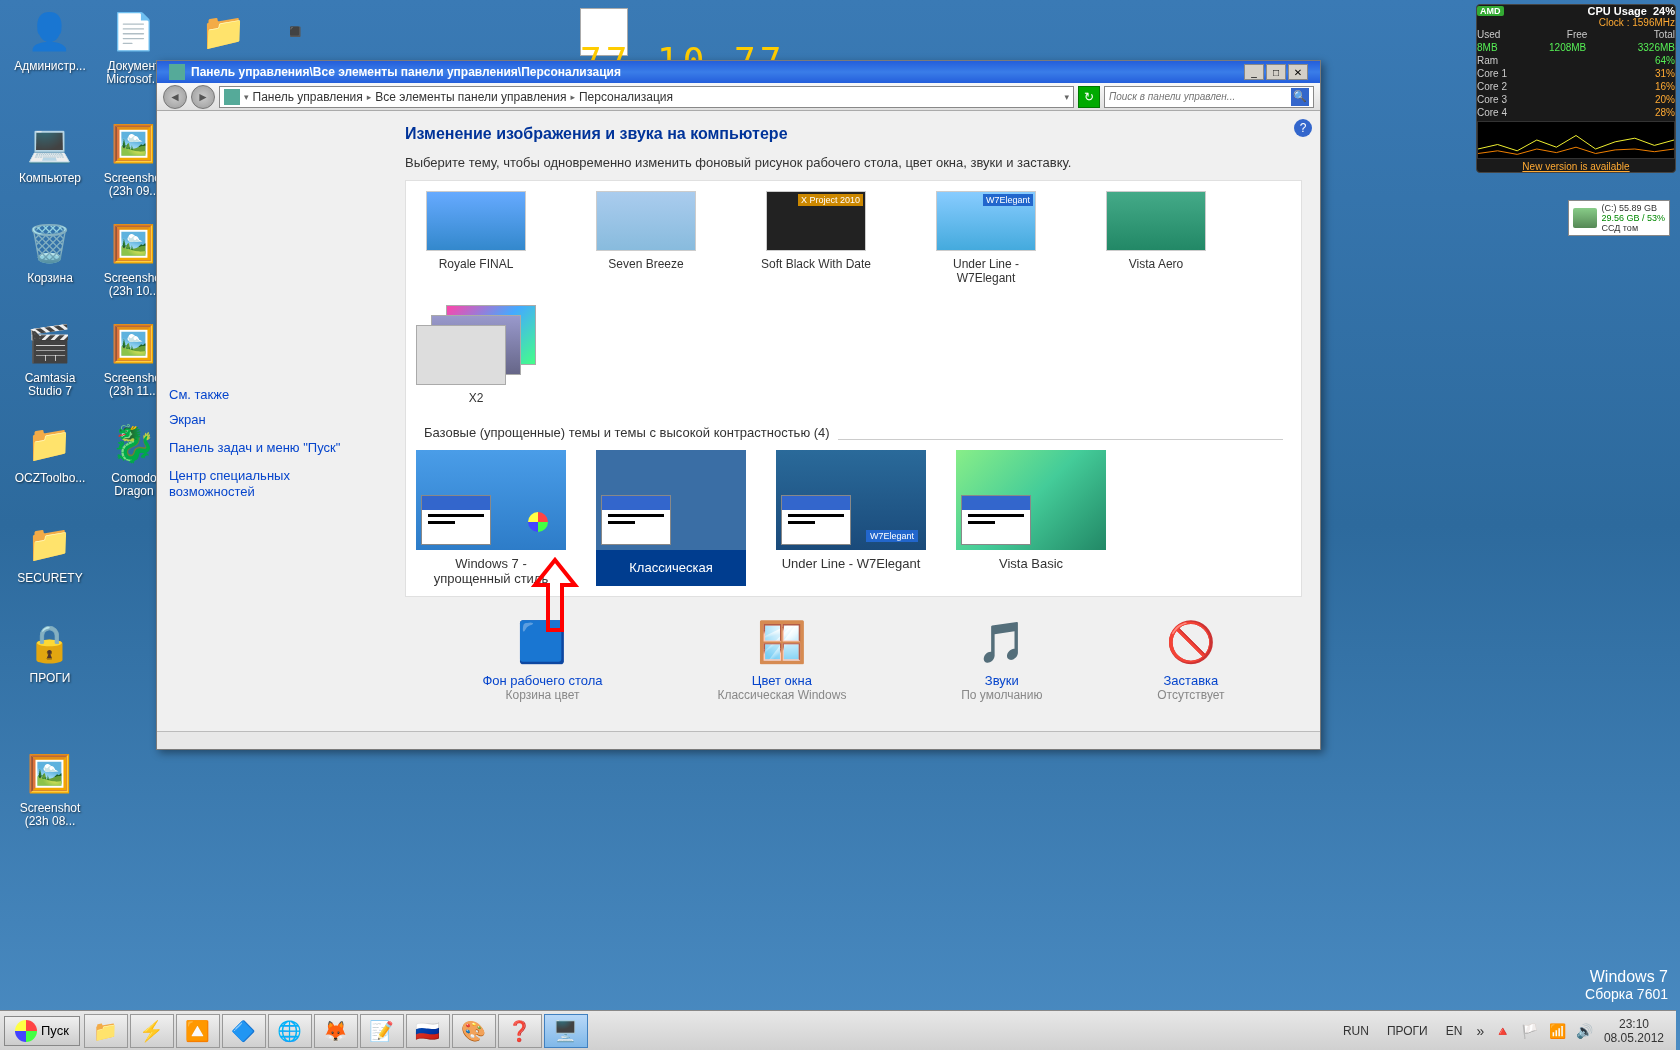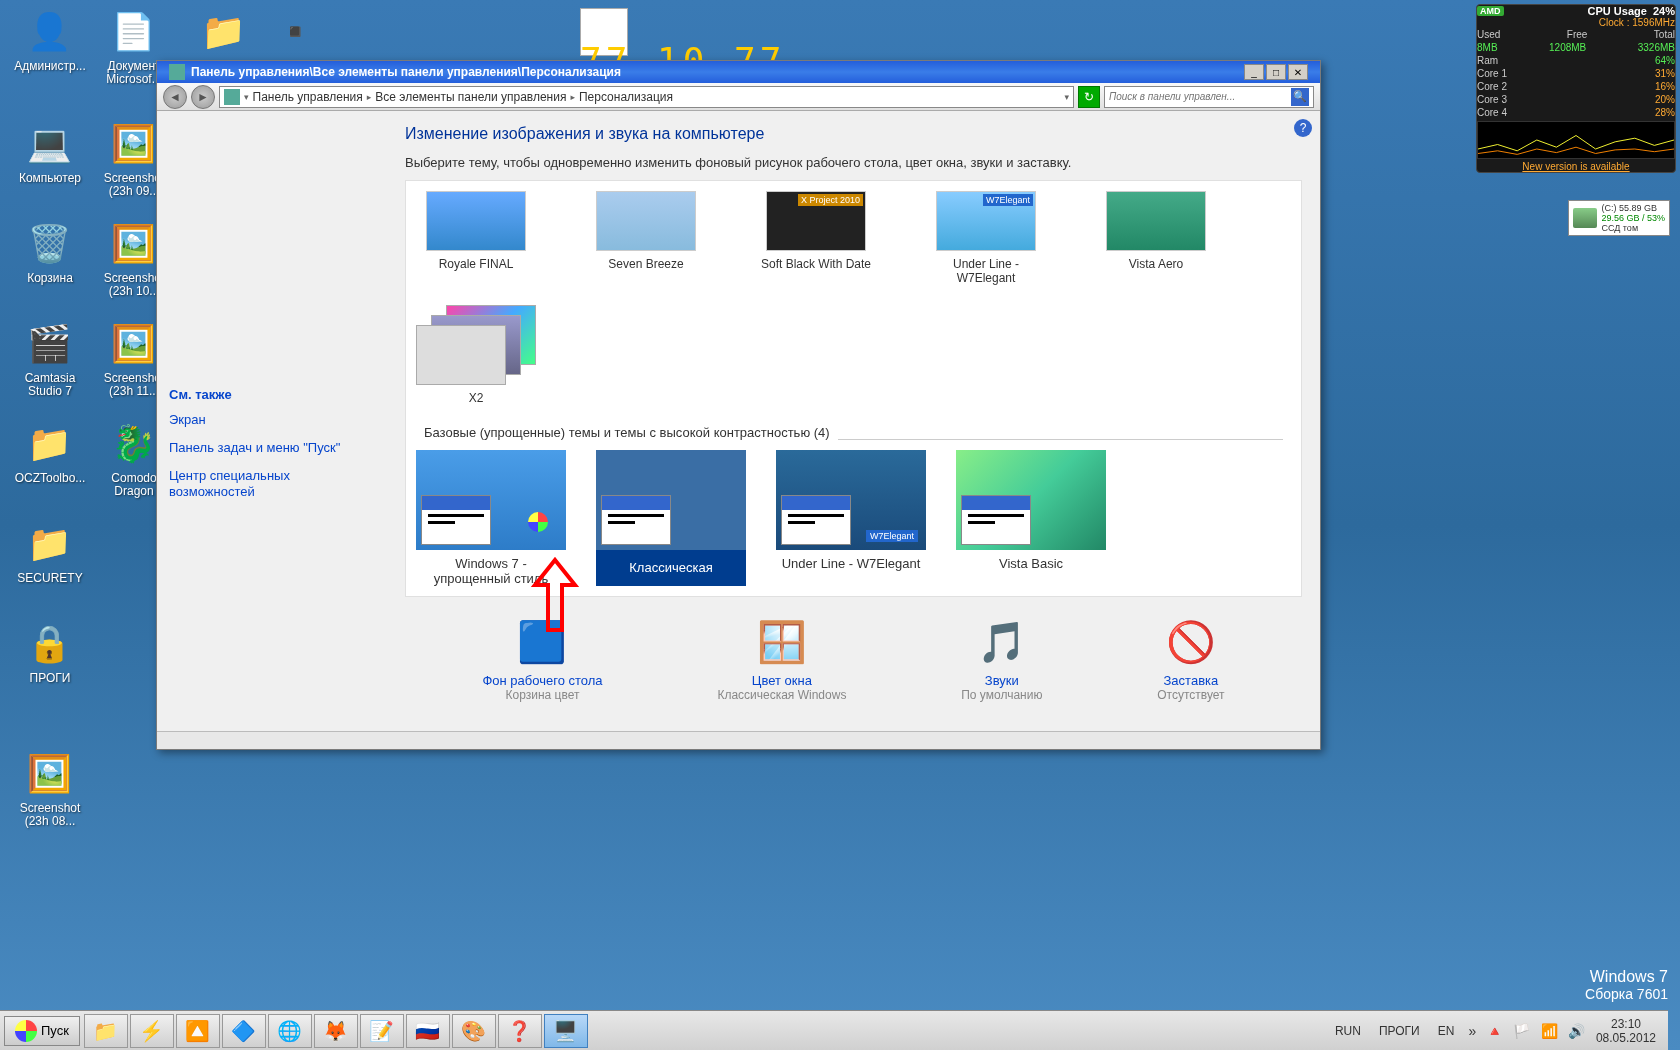--- a/index.html
+++ b/index.html
@@ -41,24 +41,24 @@
 .addrbar .seg{color:#333;}
 .addrbar .arrow{color:#666;font-size:9px;}
 .refresh{width:22px;height:22px;background:#0a0;border:1px solid #070;color:#fff;display:flex;align-items:center;justify-content:center;font-size:12px;}
 .searchbox{width:210px;height:22px;background:#fff;border:1px solid #888;display:flex;align-items:center;padding:0 4px;}
 .searchbox input{border:none;flex:1;font-size:10px;font-style:italic;color:#be185d;outline:none;}
 .searchbox .sicon{width:18px;height:18px;background:#36c;color:#fff;display:flex;align-items:center;justify-content:center;font-size:11px;}
 
 .body{display:flex;height:calc(100% - 50px);}
 .sidebar{width:230px;padding:16px 12px;font-size:13px;}
 .sidebar a{color:#0645cc;text-decoration:none;display:block;margin-bottom:12px;line-height:16px;}
-.sidebar .seealso{color:#0645cc;font-weight:bold;margin-top:260px;margin-bottom:10px;}
+.sidebar .seealso{color:#0645cc;font-weight:normal;margin-top:260px;margin-bottom:10px;}
 
 .main{flex:1;padding:14px 18px;position:relative;overflow:hidden;}
-.main h2{font-size:16px;color:#003399;font-weight:normal;margin-bottom:12px;}
+.main h2{font-size:16px;color:#003399;font-weight:bold;margin-bottom:12px;}
 .main .sub{font-size:13px;color:#333;margin-bottom:10px;}
 .main .help-icon{position:absolute;top:8px;right:8px;width:18px;height:18px;background:#36c;color:#fff;border-radius:50%;font-size:12px;display:flex;align-items:center;justify-content:center;}
 
 .themes-box{border:1px solid #e0e0e0;padding:10px;background:#fff;}
 .theme-row{display:flex;gap:50px;margin-bottom:20px;}
 .theme{width:120px;text-align:center;font-size:12px;color:#333;cursor:pointer;}
 .theme .thumb{width:100px;height:60px;margin:0 auto 6px;border:1px solid #ccc;background:#eee;position:relative;overflow:hidden;}
 .theme .thumb.stack{width:120px;height:80px;}
 .theme .thumb .wp{position:absolute;inset:0;}
 .theme .tname{line-height:14px;}
@@ -86,21 +86,21 @@
 .bitem .blink{color:#0645cc;}
 .bitem .bval{color:#888;font-size:12px;}
 
 .statusbar{position:absolute;bottom:0;left:0;right:0;height:18px;background:#e8e8e8;border-top:1px solid #bbb;}
 
 
 .watermark{position:absolute;bottom:48px;right:12px;text-align:right;color:#fff;font-size:14px;}
 .watermark .w1{font-size:16px;}
 
 
-.taskbar{position:absolute;bottom:0;left:0;right:12px;height:40px;background:linear-gradient(180deg,#e8e8e8 0%,#d0d0d0 100%);border-top:1px solid #888;display:flex;align-items:center;padding:0 4px;}
+.taskbar{position:absolute;bottom:0;left:0;right:4px;height:40px;background:linear-gradient(180deg,#e8e8e8 0%,#d0d0d0 100%);border-top:1px solid #888;display:flex;align-items:center;padding:0 4px;}
 .start-btn{height:30px;padding:0 10px;background:linear-gradient(#f0f0f0,#ccc);border:1px solid #888;display:flex;align-items:center;gap:4px;font-size:13px;cursor:pointer;}
 .start-btn .orb{width:22px;height:22px;border-radius:50%;background:conic-gradient(#f44 0 90deg,#4f4 90deg 180deg,#44f 180deg 270deg,#ff4 270deg 360deg);}
 .task-items{display:flex;gap:2px;margin-left:4px;}
 .task-btn{width:44px;height:34px;background:linear-gradient(#f0f0f0,#d0d0d0);border:1px solid #999;display:flex;align-items:center;justify-content:center;font-size:20px;cursor:pointer;}
 .task-btn.active{background:linear-gradient(#b8d8f8,#80b8e8);border-color:#4080c0;}
 .tray{margin-left:auto;display:flex;align-items:center;gap:10px;font-size:12px;color:#333;padding-right:8px;}
 .tray .chev{font-size:14px;}
 .tray .tlbl{padding:0 4px;}
 .tray .clock{text-align:center;line-height:14px;}
 .tray .tic{font-size:14px;}

